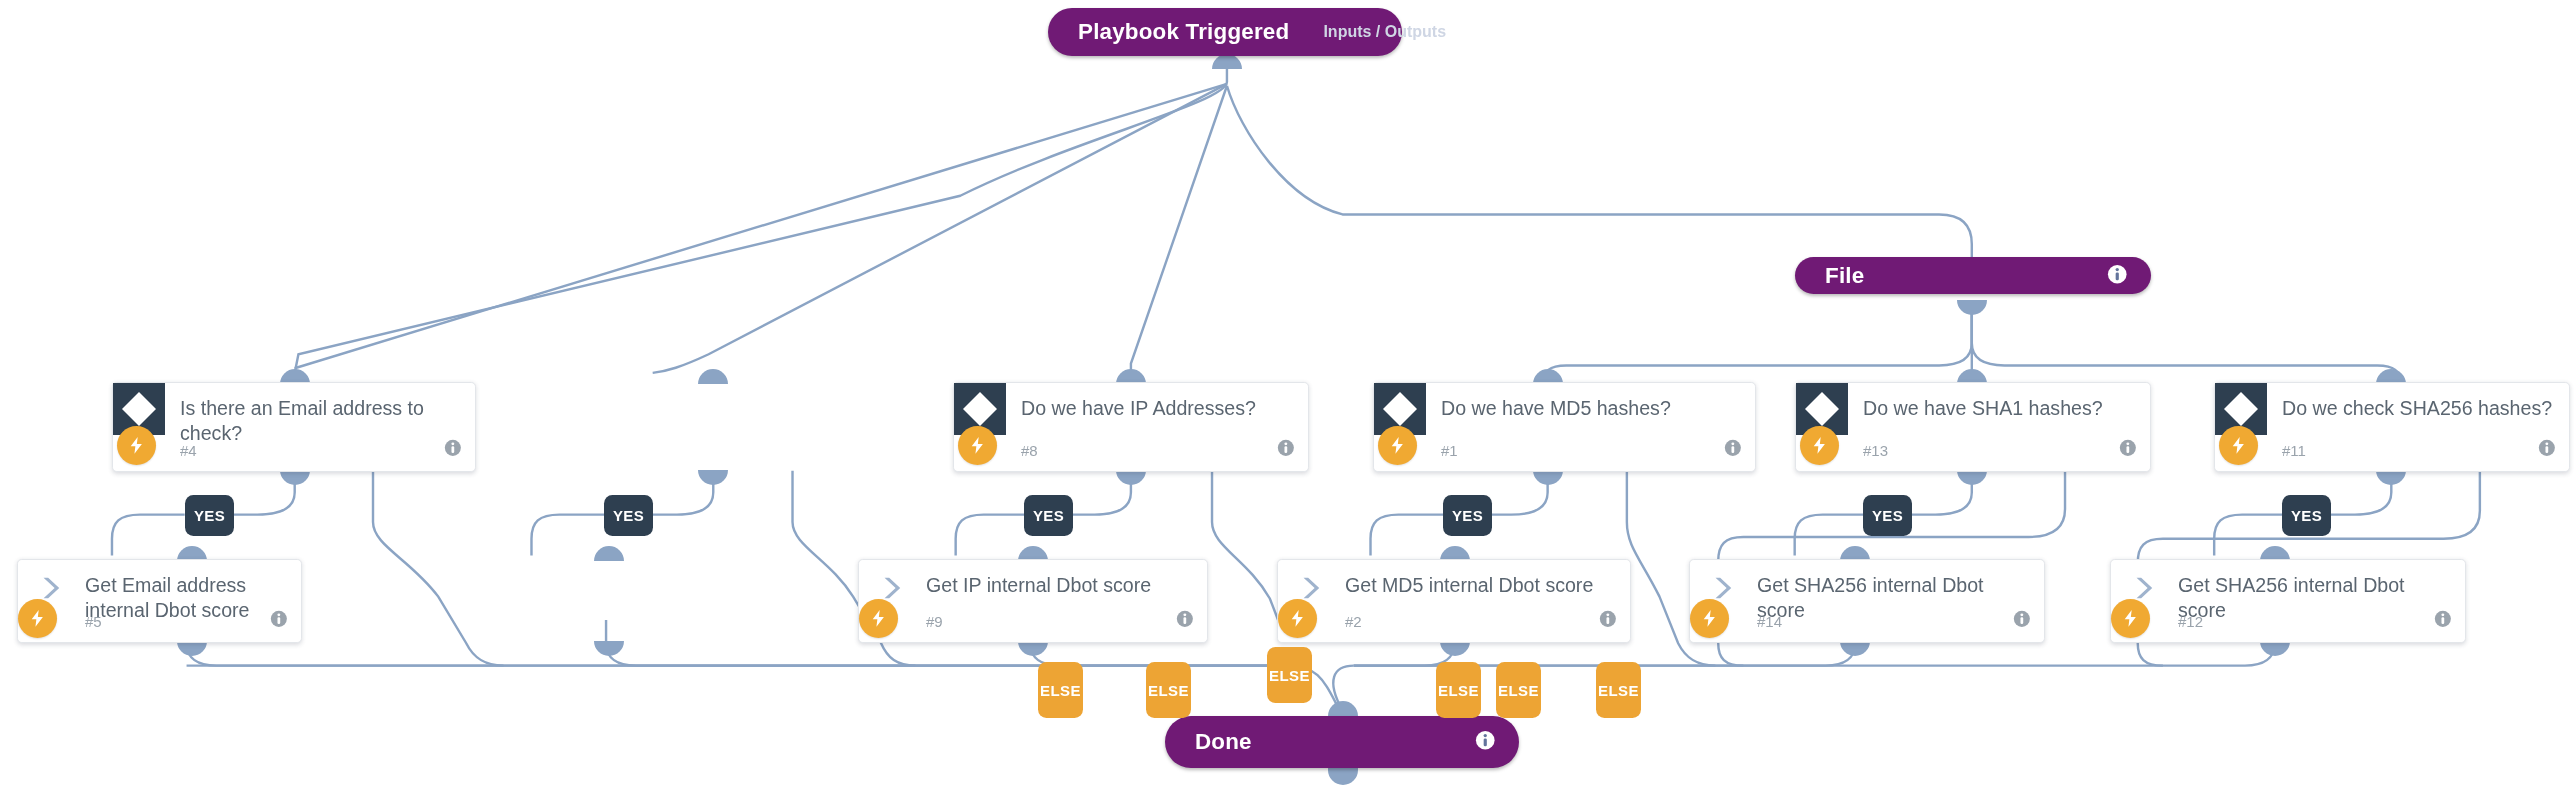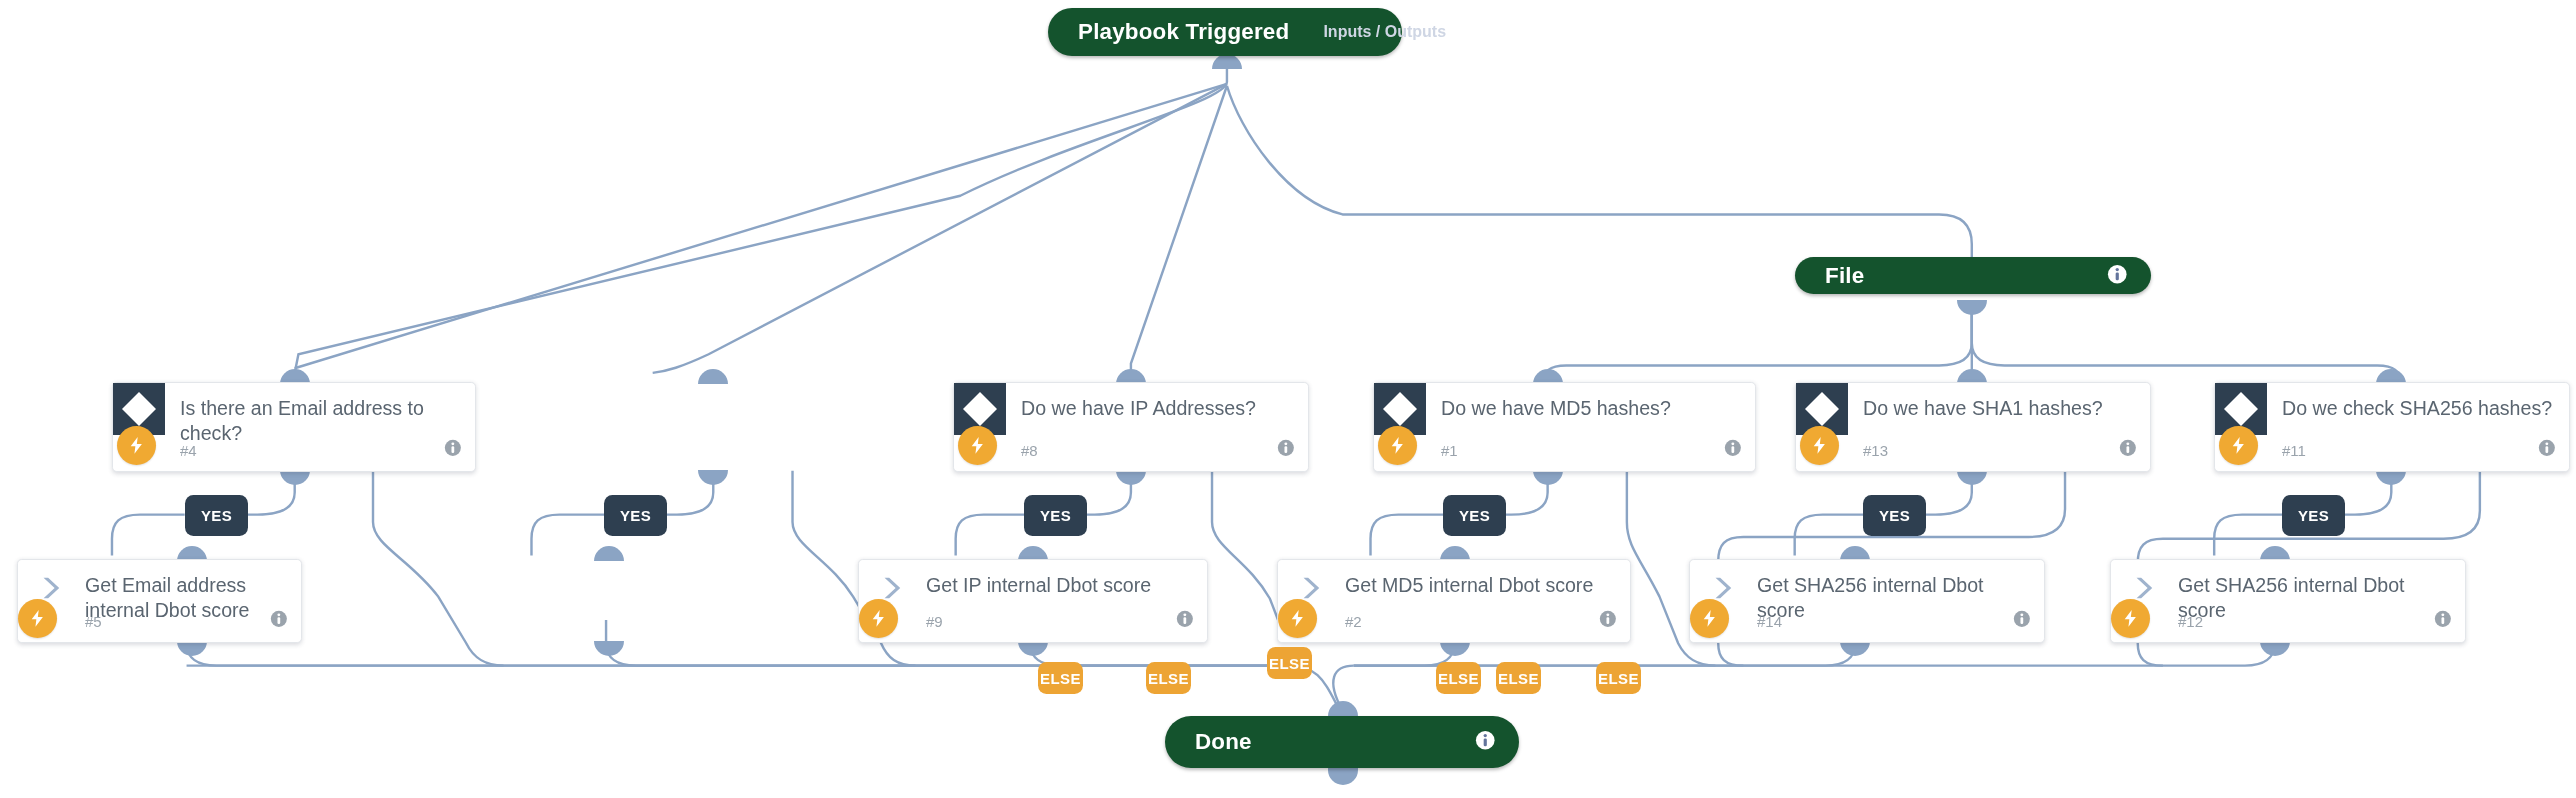--- a/index.html
+++ b/index.html
@@ -4,21 +4,21 @@
 <title>Playbook Flow</title>
 <style>
   html,body{margin:0;padding:0;background:#ffffff;}
   body{font-family:"Liberation Sans","DejaVu Sans",sans-serif;}
   #canvas{position:relative;width:2576px;height:798px;background:#ffffff;overflow:hidden;}
   #wires{position:absolute;left:0;top:0;width:2576px;height:798px;}
 
   
   .pill{
     position:absolute;
-    background:#14532d;
+    background:#701a75;
     border-radius:37px;
     box-shadow:0 1.9px 3.7px rgba(0,0,0,.28);
     display:flex;align-items:center;
     color:#fff;
     z-index:6;
   }
   .pill .pill-title{
     font-size:22.4px;font-weight:600;letter-spacing:0.2px;margin-left:30px;white-space:nowrap;
   }
   .pill .pill-sub{
@@ -71,22 +71,22 @@
     box-shadow:0 0.9px 1.9px rgba(0,0,0,.12);
   }
 
   
   .elabel{
     position:absolute;border-radius:8.4px;
     display:flex;align-items:center;justify-content:center;
     font-size:15px;font-weight:700;color:#ffffff;letter-spacing:0.4px;
     z-index:7;
   }
-  .yes{background:#2e3f50;width:63px;height:41px;}
-  .else{background:#eda434;width:45px;height:32px;}
+  .yes{background:#2e3f50;width:49px;height:41px;}
+  .else{background:#eda434;width:45px;height:56px;}
 
   
   .knob{
     position:absolute;background:#8ba4c4;z-index:4;
   }
   .knob-top{border-radius:0 0 18.6px 18.6px;}
   .knob-bot{border-radius:18.6px 18.6px 0 0;}
 </style>
 </head>
 <body>

